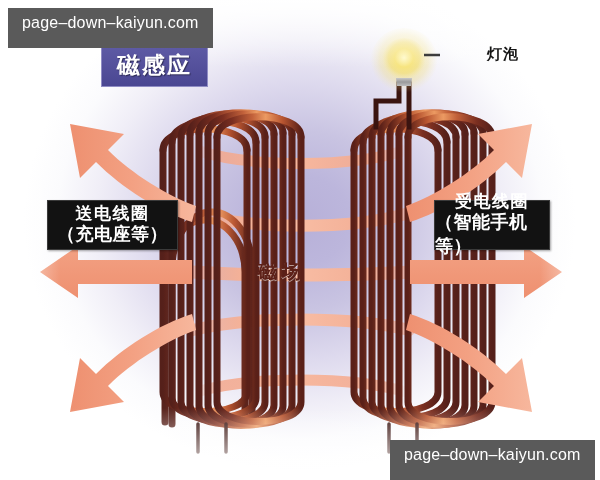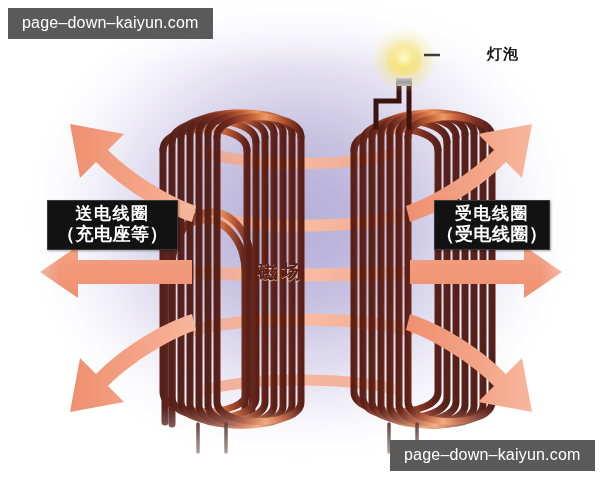--- a/index.html
+++ b/index.html
@@ -44,21 +44,21 @@
   #svg-coils   { z-index: 20; }
   #svg-arrows  { z-index: 30; }
   #svg-bulb    { z-index: 40; }
 
   .wm {
     position: absolute;
     background: #5a5a5a;
     color: #ffffff;
     font-size: 16px;
     letter-spacing: 0.2px;
-    padding: 6px 14px 7px 14px;
+    padding: 6px 14px 16px 14px;
     white-space: nowrap;
     z-index: 80;
   }
   #wm-top { left: 8px; top: 8px; }
   #wm-bottom { left: 390px; top: 440px; }
 
   .lbl-blue {
     position: absolute;
     left: 101px; top: 43px;
     width: 107px; height: 44px;
@@ -324,29 +324,32 @@
 
     <circle cx="404" cy="62" r="34" fill="url(#glow)" opacity="0.55"></circle>
 
     <circle cx="404" cy="60" r="22" fill="url(#glow)"></circle>
 
     <path d="M 396 78 L 412 78 L 411 86 L 397 86 Z" fill="url(#baseGrad)"></path>
 
     <line x1="424" y1="55" x2="440" y2="55" stroke="#151515" stroke-width="2.5"></line>
   </svg>
 
+  <div class="lbl-blue">
+    <span>磁感应</span>
+  </div>
 
   <div class="lbl-black" id="lbl-send">
     <span class="l1">送电线圈</span>
     <span class="l2">（充电座等）</span>
   </div>
 
   <div class="lbl-black" id="lbl-recv">
     <span class="l1">受电线圈</span>
-    <span class="l2">（受电线圈）</span>
+    <span class="l2">（智能手机等）</span>
   </div>
 
   <div id="lbl-bulb">灯泡</div>
 
   <div id="lbl-field">磁场</div>
 
   <div class="wm" id="wm-top">page–down–kaiyun.com</div>
   <div class="wm" id="wm-bottom">page–down–kaiyun.com</div>
 
 </div>

